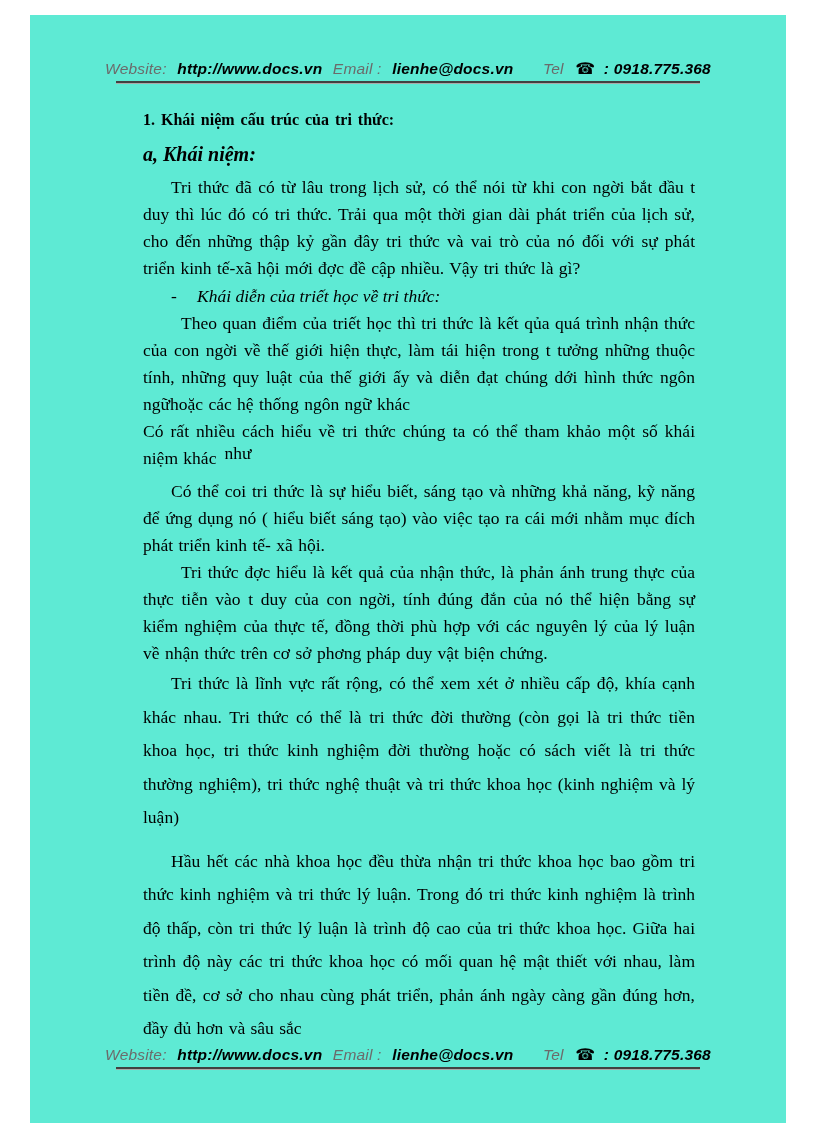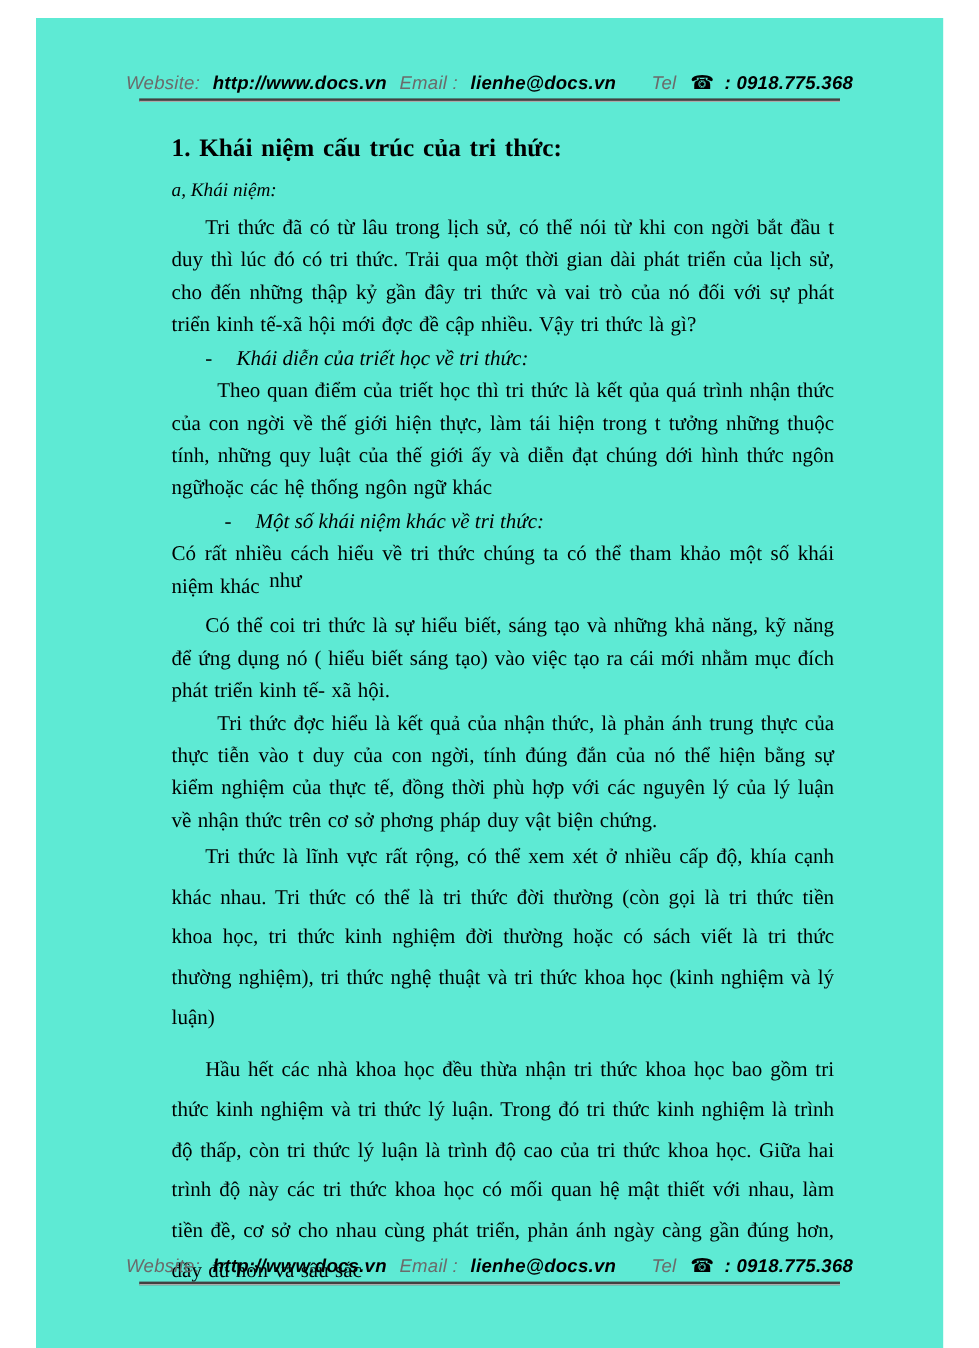--- a/index.html
+++ b/index.html
@@ -38,28 +38,28 @@
   }
 
   
   .content {
     position: absolute;
     top: 84px;
     left: 113px;
     right: 91px;
   }
   .doc-title {
-    font-size: 21px;
+    font-size: 16px;
     font-weight: bold;
     margin: 12px 0 14px 0;
     word-spacing: 2px;
   }
   .heading-a {
-    font-size: 16px;
-    font-weight: normal;
+    font-size: 20px;
+    font-weight: bold;
     font-style: italic;
     margin: 0 0 8px 0;
   }
   .heading-b {
     font-size: 18.5px;
     font-weight: normal;
     font-style: italic;
     margin: 6px 0 4px 0;
   }
   .p {
@@ -108,23 +108,20 @@
     <div class="heading-a">a, Khái niệm:</div>
 
     <p class="p indent1">Tri thức đã có từ lâu trong lịch sử, có thể nói từ khi con ngời bắt đầu t duy thì lúc đó có tri thức. Trải qua một thời gian dài phát triển của lịch sử, cho đến những thập kỷ gần đây tri thức và vai trò của nó đối với sự phát triển kinh tế-xã hội mới đợc đề cập nhiều. Vậy tri thức là gì?</p>
 
     <div class="bullet">
       <span class="dash">-</span><span class="btext">Khái diễn của triết học về tri thức:</span>
     </div>
 
     <p class="p indent2">Theo quan điểm của triết học thì tri thức là kết qủa quá trình nhận thức của con ngời về thế giới hiện thực, làm tái hiện trong t tưởng những thuộc tính, những quy luật của thế giới ấy và diễn đạt chúng dới hình thức ngôn ngữhoặc các hệ thống ngôn ngữ khác</p>
 
-    <div class="bullet b2">
-      <span class="dash">-</span><span class="btext">Một số khái niệm khác về tri thức:</span>
-    </div>
 
     <p class="p mb6"><span>Có rất nhiều cách hiểu về tri thức chúng ta có thể tham khảo một số khái niệm khác</span><span class="raised">như</span></p>
 
     <p class="p indent1">Có thể coi tri thức là sự hiểu biết, sáng tạo và những khả năng, kỹ năng để ứng dụng nó ( hiểu biết sáng tạo) vào việc tạo ra cái mới nhằm mục đích phát triển kinh tế- xã hội.</p>
 
     <p class="p indent2">Tri thức đợc hiểu là kết quả của nhận thức, là phản ánh trung thực của thực tiễn vào t duy của con ngời, tính đúng đắn của nó thể hiện bằng sự kiểm nghiệm của thực tế, đồng thời phù hợp với các nguyên lý của lý luận về nhận thức trên cơ sở phơng pháp duy vật biện chứng.</p>
 
 
     <p class="p wide indent1">Tri thức là lĩnh vực rất rộng, có thể xem xét ở nhiều cấp độ, khía cạnh khác nhau. Tri thức có thể là tri thức đời thường (còn gọi là tri thức tiền khoa học, tri thức kinh nghiệm đời thường hoặc có sách viết là tri thức thường nghiệm), tri thức nghệ thuật và tri thức khoa học (kinh nghiệm và lý luận)</p>
 

